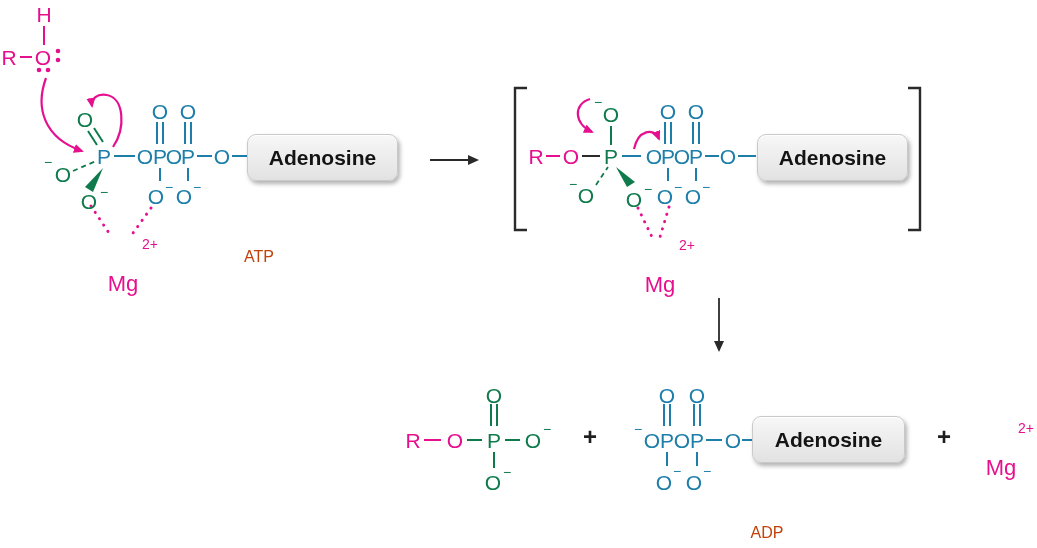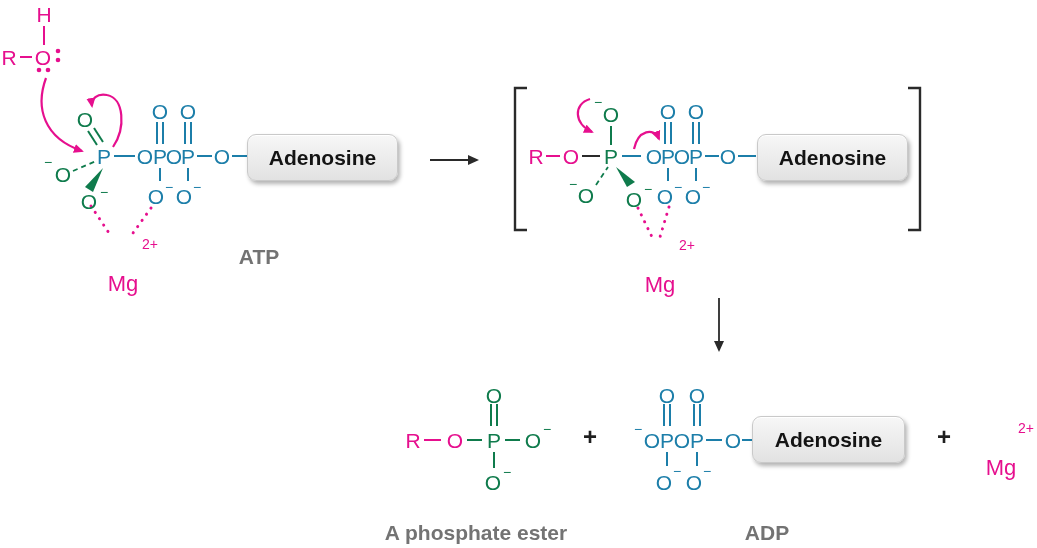--- a/index.html
+++ b/index.html
@@ -29,21 +29,21 @@
     border-radius:9px;
     background:linear-gradient(180deg,var(--box_fill_top) 0%,var(--box_fill_bottom) 100%);
     border:1px solid var(--box_border);
     box-shadow:2px 3px 4px rgba(0,0,0,0.30), inset 0 1px 0 #ffffff;
     display:flex;align-items:center;justify-content:center;
     font-size:21px;font-weight:700;color:#141414;
   }
   .caption{
     position:absolute;
     transform:translate(-50%,-50%);
-    font-size:21px;font-weight:700;color:#737373;
+    font-size:16px;font-weight:400;color:#c2410c;
     white-space:nowrap;
   }
   
   .sm{stroke:var(--magenta);} .st{stroke:var(--teal);} .sg{stroke:var(--green);} .sk{stroke:#2a2a2a;}
   .fm{fill:var(--magenta);} .fg{fill:var(--green);}
   .bond{stroke-width:2;fill:none;}
   .thin{stroke-width:1.8;fill:none;}
   .dash{stroke-width:1.8;fill:none;stroke-dasharray:5 4;}
   .dots{stroke-width:3;fill:none;stroke-dasharray:0.1 7.5;stroke-linecap:round;}
   .curve{stroke-width:2.2;fill:none;}
@@ -160,21 +160,20 @@
     <span>Adenosine</span>
   </div>
   <div class="adenosine-box" style="left:757px;top:134px;width:149px;height:45px;">
     <span>Adenosine</span>
   </div>
   <div class="adenosine-box" style="left:752px;top:416px;width:151px;height:45px;">
     <span>Adenosine</span>
   </div>
 
   <div class="caption" style="left:259px;top:257px;">ATP</div>
-  <div class="caption" style="left:476px;top:533px;">A phosphate ester</div>
   <div class="caption" style="left:767px;top:533px;">ADP</div>
 
 <span class="atom c-m" style="left: 44px; top: 14px;">H</span>
     <span class="atom c-m" style="left: 9px; top: 57px;">R</span>
     <span class="atom c-m" style="left: 43px; top: 57px;">O</span>
     <span class="atom c-g" style="left: 85px; top: 119px;">O</span>
     <span class="atom c-t" style="left: 104px; top: 156px;">P</span>
     <span class="atom c-t" style="left: 145px; top: 156px;">O</span>
     <span class="atom c-t" style="left: 160px; top: 156px;">P</span>
     <span class="atom c-t" style="left: 174px; top: 156px;">O</span>

